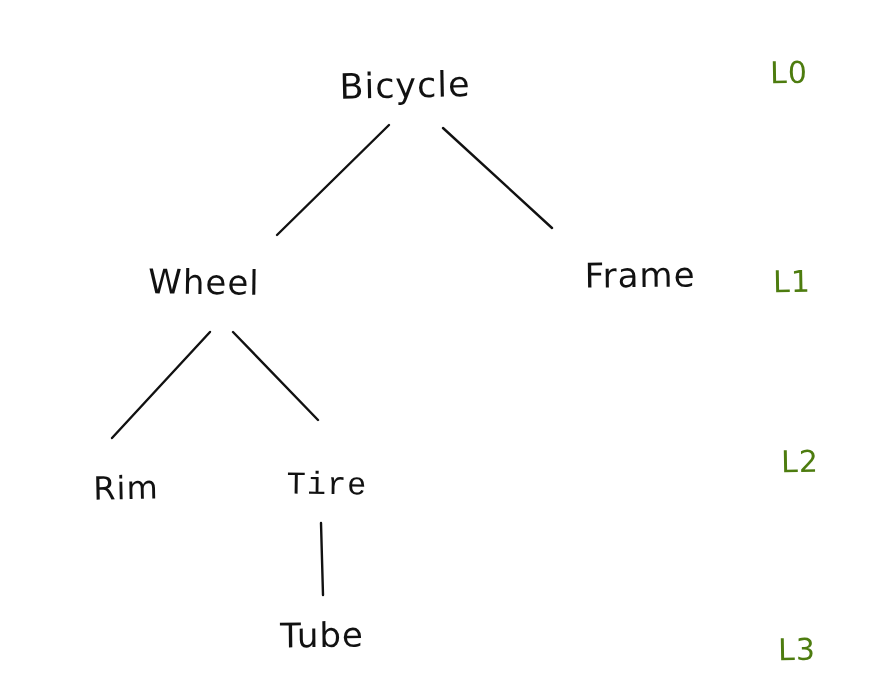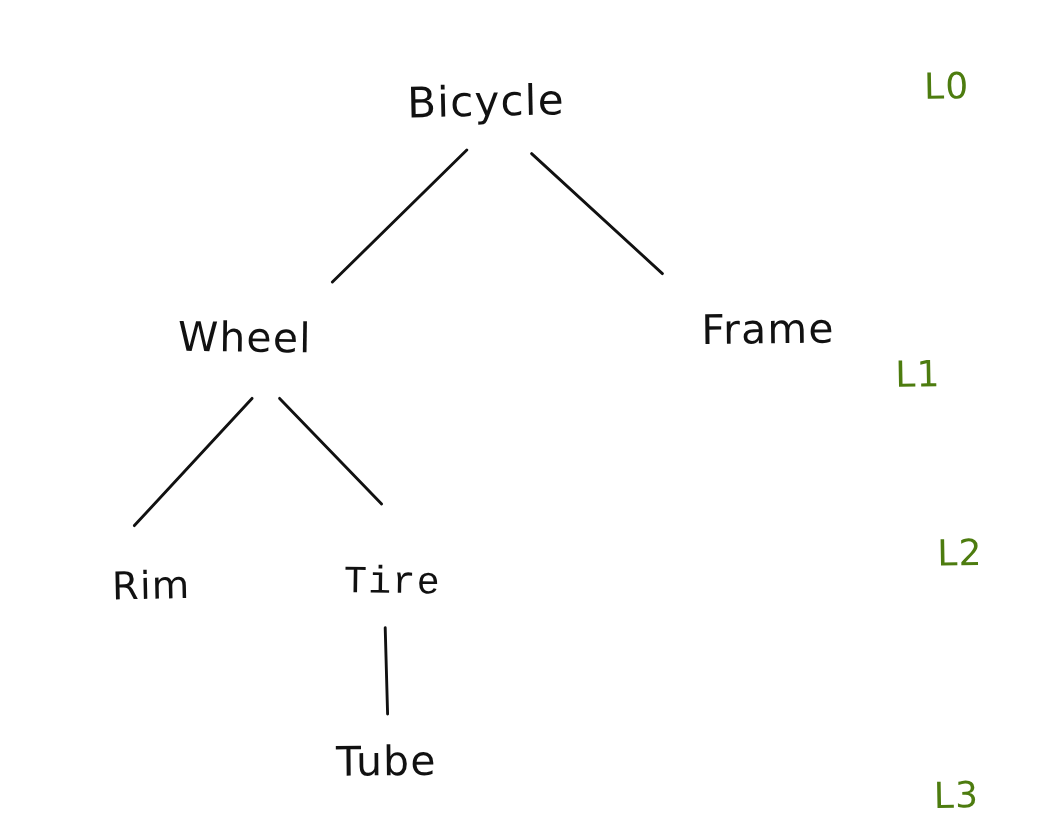--- a/index.html
+++ b/index.html
@@ -67,19 +67,19 @@
   <div class="node-label tilt-c" style="left:640px; top:275px; font-size:34px;">Frame</div>
 
   <div class="node-label tilt-a" style="left:126px; top:488px;">Rim</div>
 
   <div class="node-label tilt-b" style="left:327px; top:486px;font-family:Liberation Mono, monospace;">Tire</div>
 
   <div class="node-label tilt-c" style="left:322px; top:635px; font-size:34px;">Tube</div>
 
   <div class="level-label" style="left:789px; top:73px;">L0</div>
 
-  <div class="level-label" style="left:765px; top:282px;margin-top:31px;">L1</div>
+  <div class="level-label" style="left:792px; top:282px;">L1</div>
 
   <div class="level-label" style="left:800px; top:462px;text-align:center;">L2</div>
 
-  <div class="level-label" style="left:797px; top:664px;text-align:right;">L3</div>
+  <div class="level-label" style="left:797px; top:650px;text-align:right;">L3</div>
 
 </div>
 
 </body></html>

